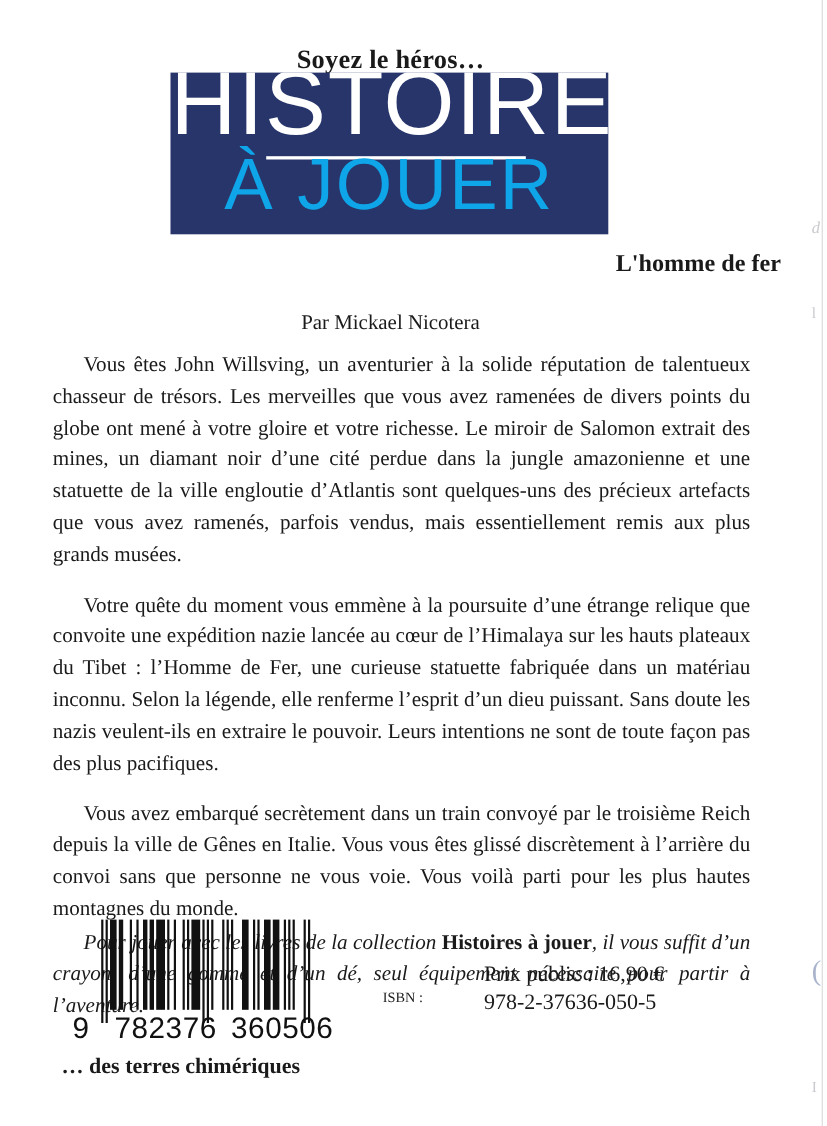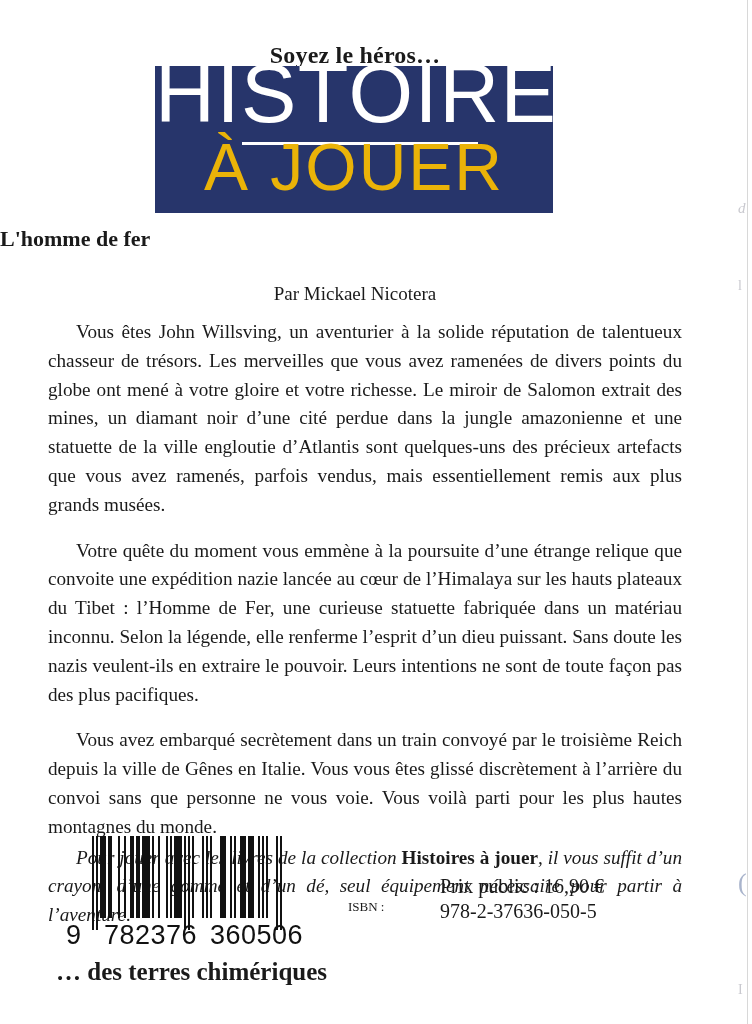--- a/index.html
+++ b/index.html
@@ -83,36 +83,36 @@
     width: 236px;
     height: 3px;
     background: #ffffff;
   }
   .logo-line2 {
     position: absolute;
     left: 0;
     top: 68px;
     width: 398px;
     text-align: center;
-    color: #eab308;
+    color: #0ea5e9;
     font-family: "Liberation Sans", "DejaVu Sans", sans-serif;
     font-size: 66px;
     font-weight: 400;
     letter-spacing: 2px;
     line-height: 1;
     white-space: nowrap;
   }
 
   
   .book-title {
     position: absolute;
     top: 226px;
     left: 0;
     width: 710px;
-    text-align: left;
+    text-align: right;
     font-weight: bold;
     font-size: 22px;
   }
   .author {
     position: absolute;
     top: 283px;
     left: 0;
     width: 710px;
     text-align: center;
     font-size: 19px;
@@ -206,21 +206,21 @@
     font-size: 20px;
     white-space: nowrap;
   }
 
   
   .tagline-bottom {
     position: absolute;
     left: 56px;
     top: 958px;
     font-weight: bold;
-    font-size: 25px;
+    font-size: 20px;
   }
 </style>
 </head>
 <body>
 
 <div class="page-edge"></div>
 <div class="edge-ghost edge-ghost-a">d</div>
 <div class="edge-ghost edge-ghost-b">l</div>
 <div class="edge-ghost edge-ghost-c">(</div>
 <div class="edge-ghost edge-ghost-d">I</div>

